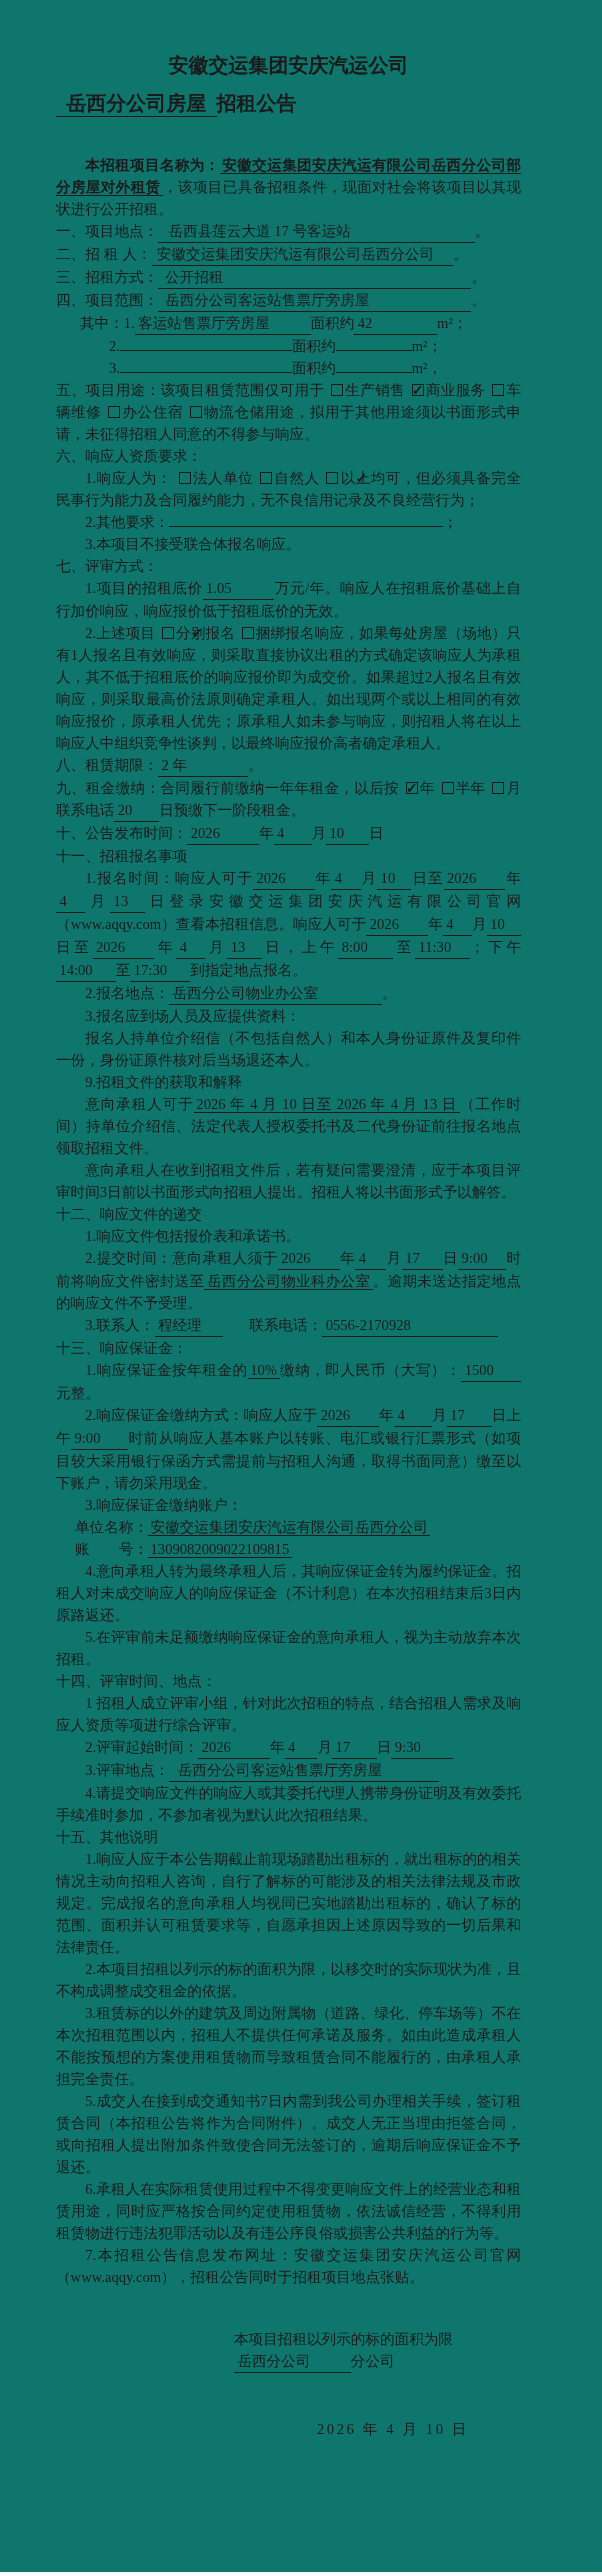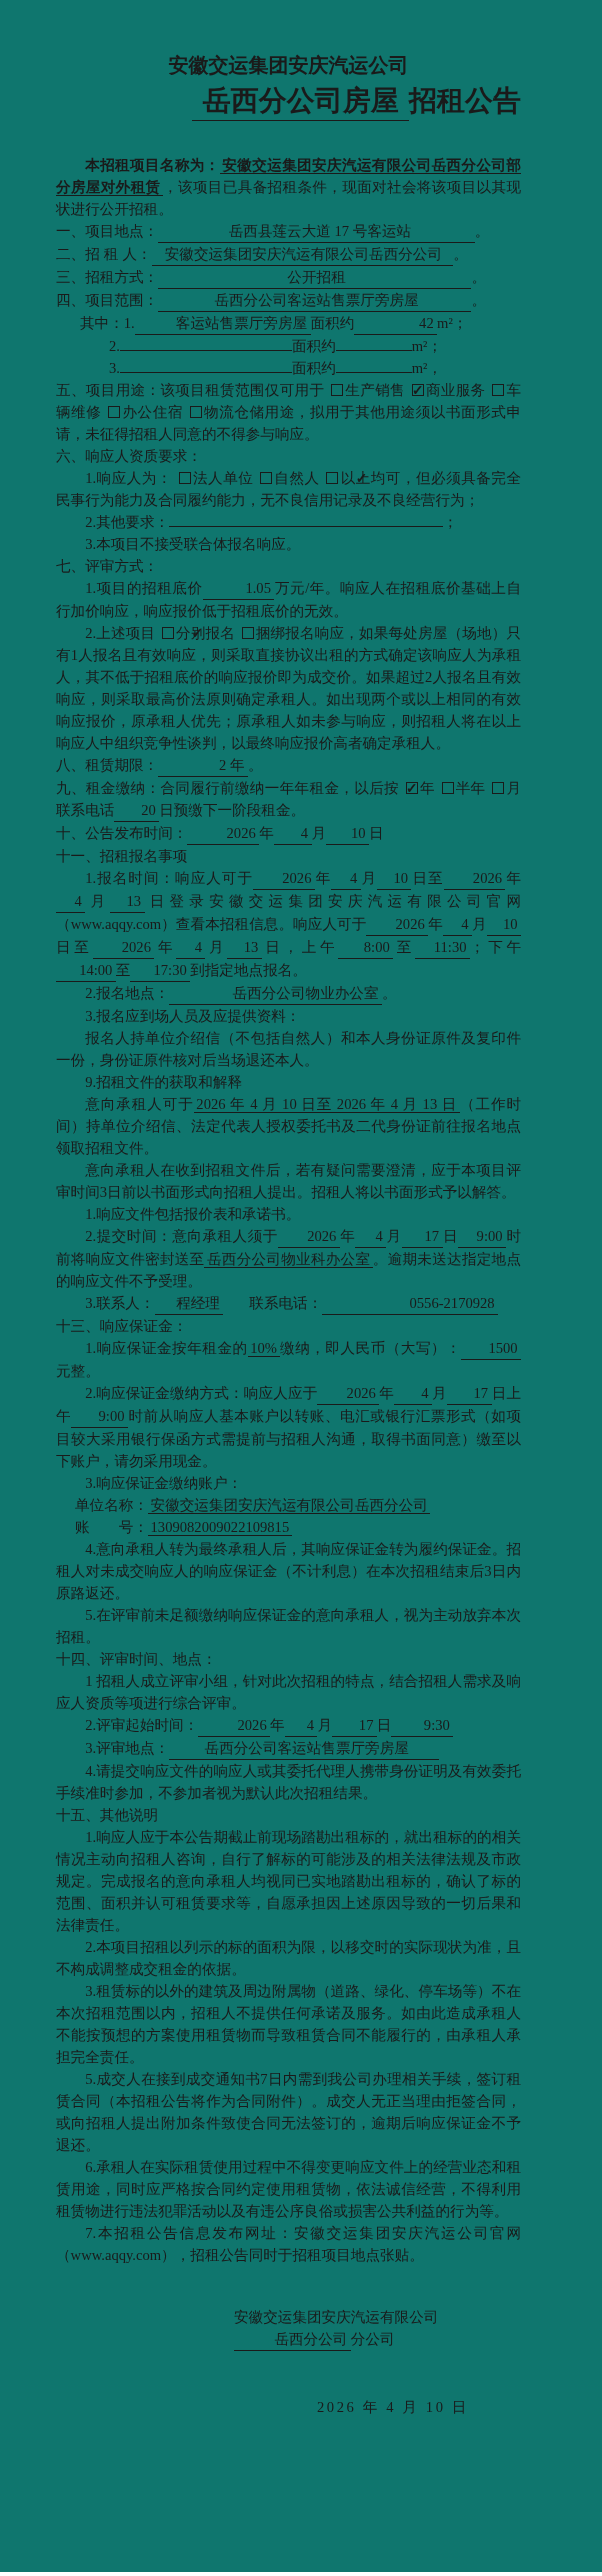--- a/index.html
+++ b/index.html
@@ -3,29 +3,29 @@
 <meta charset="utf-8">
 <style>
   html,body{margin:0;padding:0;background:#fff;}
   .page{
     width:602px;height:2572px;box-sizing:border-box;overflow:hidden;
     padding:52px 81px 0 56px;background:#0f766e;color:#1a1a1a;
     font-family:"Liberation Serif","DejaVu Serif",serif;
     font-size:14.6px;
   }
   .t1{font-family:"Liberation Sans","DejaVu Sans",sans-serif;font-size:20px;font-weight:bold;text-align:center;margin:0 0 12px;line-height:26px;}
-  .t2{font-family:Liberation Mono, monospace;font-size:28px;font-weight:bold;text-align:right;margin:0 0 38px;line-height:26px;}
+  .t2{font-family:Liberation Serif, serif;font-size:20px;font-weight:bold;text-align:left;margin:0 0 38px;line-height:26px;}
   .t2 .u2{border-bottom:1.7px solid #1a1a1a;padding:0 10.3px 1.7px;}
   p{margin:0;line-height:22px;text-align:justify;}
   .t-ind{text-indent:2em;}
   .sec{font-weight:normal;font-family:"Liberation Sans","DejaVu Sans",sans-serif;}
   .b{font-weight:bold;}
   .ui{border-bottom:1.3px solid #1a1a1a;padding:0 2.6px;}
-  .uv{display:inline-block;border-bottom:1.3px solid #1a1a1a;text-align:right;padding:0 3.4px;text-indent:0;}
-  .uv.left{text-align:center;padding-left:10.3px;}
+  .uv{display:inline-block;border-bottom:1.3px solid #1a1a1a;text-align:left;padding:0 3.4px;text-indent:0;}
+  .uv.left{text-align:left;padding-left:10.3px;}
   .bl{display:inline-block;border-bottom:1.3px solid #1a1a1a;height:14.6px;vertical-align:baseline;text-indent:0;}
   .cb{display:inline-block;width:12px;height:12px;border:1.5px solid #1a1a1a;box-sizing:border-box;vertical-align:-0.9px;margin:0 1.7px 0 6.9px;position:relative;}
   .cb[data-checked="true"]::after{content:"\2713";position:absolute;left:-0.9px;top:-5.2px;font-size:13.8px;font-weight:bold;color:#1a1a1a;}
   .gap-l{margin-left:26px;}
   .sig{margin:40px 12px 0 auto;width:275px;text-align:center;line-height:29px;}
   .sigdate{text-align:right;margin:45px 52px 0 0;letter-spacing:2.6px;}
 </style>
 </head>
 <body>
 
@@ -81,20 +81,21 @@
   <p class="t-ind"><span>3.报名应到场人员及应提供资料：</span></p>
 
   <p class="t-ind"><span>报名人持单位介绍信（不包括自然人）和本人身份证原件及复印件一份，身份证原件核对后当场退还本人。</span></p>
 
   <p class="t-ind"><span>9.招租文件的获取和解释</span></p>
 
   <p class="t-ind"><span>意向承租人可于</span><span class="ui">2026 年 4 月 10 日至 2026 年 4 月 13 日</span><span>（工作时间）持单位介绍信、法定代表人授权委托书及二代身份证前往报名地点领取招租文件。</span></p>
 
   <p class="t-ind"><span>意向承租人在收到招租文件后，若有疑问需要澄清，应于本项目评审时间3日前以书面形式向招租人提出。招租人将以书面形式予以解答。</span></p>
 
+  <p><span class="sec">十二、响应文件的递交</span></p>
 
   <p class="t-ind"><span>1.响应文件包括报价表和承诺书。</span></p>
 
   <p class="t-ind"><span>2.提交时间：意向承租人须于</span><span class="uv" style="min-width:55px">2026</span><span>年</span><span class="uv" style="min-width:24px">4</span><span>月</span><span class="uv" style="min-width:34px">17</span><span>日</span><span class="uv" style="min-width:41px">9:00</span><span>时前将响应文件密封送至</span><span class="ui">岳西分公司物业科办公室</span><span>。逾期未送达指定地点的响应文件不予受理。</span></p>
 
   <p class="t-ind"><span>3.联系人：</span><span class="uv" style="min-width:62px">程经理</span><span class="gap-l">联系电话：</span><span class="uv" style="min-width:169px">0556-2170928</span></p>
 
   <p><span class="sec">十三、响应保证金：</span></p>
 
   <p class="t-ind"><span>1.响应保证金按年租金的</span><span class="ui">10%</span><span>缴纳，即人民币（大写）：</span><span class="uv" style="min-width:53px">1500</span><span>元整。</span></p>
@@ -125,20 +126,20 @@
   <p><span class="sec">十五、其他说明</span></p>
 
   <p class="t-ind"><span>1.响应人应于本公告期截止前现场踏勘出租标的，就出租标的的相关情况主动向招租人咨询，自行了解标的可能涉及的相关法律法规及市政规定。完成报名的意向承租人均视同已实地踏勘出租标的，确认了标的范围、面积并认可租赁要求等，自愿承担因上述原因导致的一切后果和法律责任。</span></p>
   <p class="t-ind"><span>2.本项目招租以列示的标的面积为限，以移交时的实际现状为准，且不构成调整成交租金的依据。</span></p>
   <p class="t-ind"><span>3.租赁标的以外的建筑及周边附属物（道路、绿化、停车场等）不在本次招租范围以内，招租人不提供任何承诺及服务。如由此造成承租人不能按预想的方案使用租赁物而导致租赁合同不能履行的，由承租人承担完全责任。</span></p>
   <p class="t-ind"><span>5.成交人在接到成交通知书7日内需到我公司办理相关手续，签订租赁合同（本招租公告将作为合同附件）。成交人无正当理由拒签合同，或向招租人提出附加条件致使合同无法签订的，逾期后响应保证金不予退还。</span></p>
   <p class="t-ind"><span>6.承租人在实际租赁使用过程中不得变更响应文件上的经营业态和租赁用途，同时应严格按合同约定使用租赁物，依法诚信经营，不得利用租赁物进行违法犯罪活动以及有违公序良俗或损害公共利益的行为等。</span></p>
   <p class="t-ind"><span>7.本招租公告信息发布网址：安徽交运集团安庆汽运公司官网（www.aqqy.com），招租公告同时于招租项目地点张贴。</span></p>
 
   <div class="sig">
-    <p>安徽交运集团安庆汽运有限公司</p>
+    <p>本项目招租以列示的标的面积为限</p>
     <p><span class="uv" style="min-width:110px">岳西分公司</span><span>分公司</span></p>
   </div>
 
   <p class="sigdate">2026 年 4 月 10 日</p>
 
 </div>
 
 
 </body></html>

